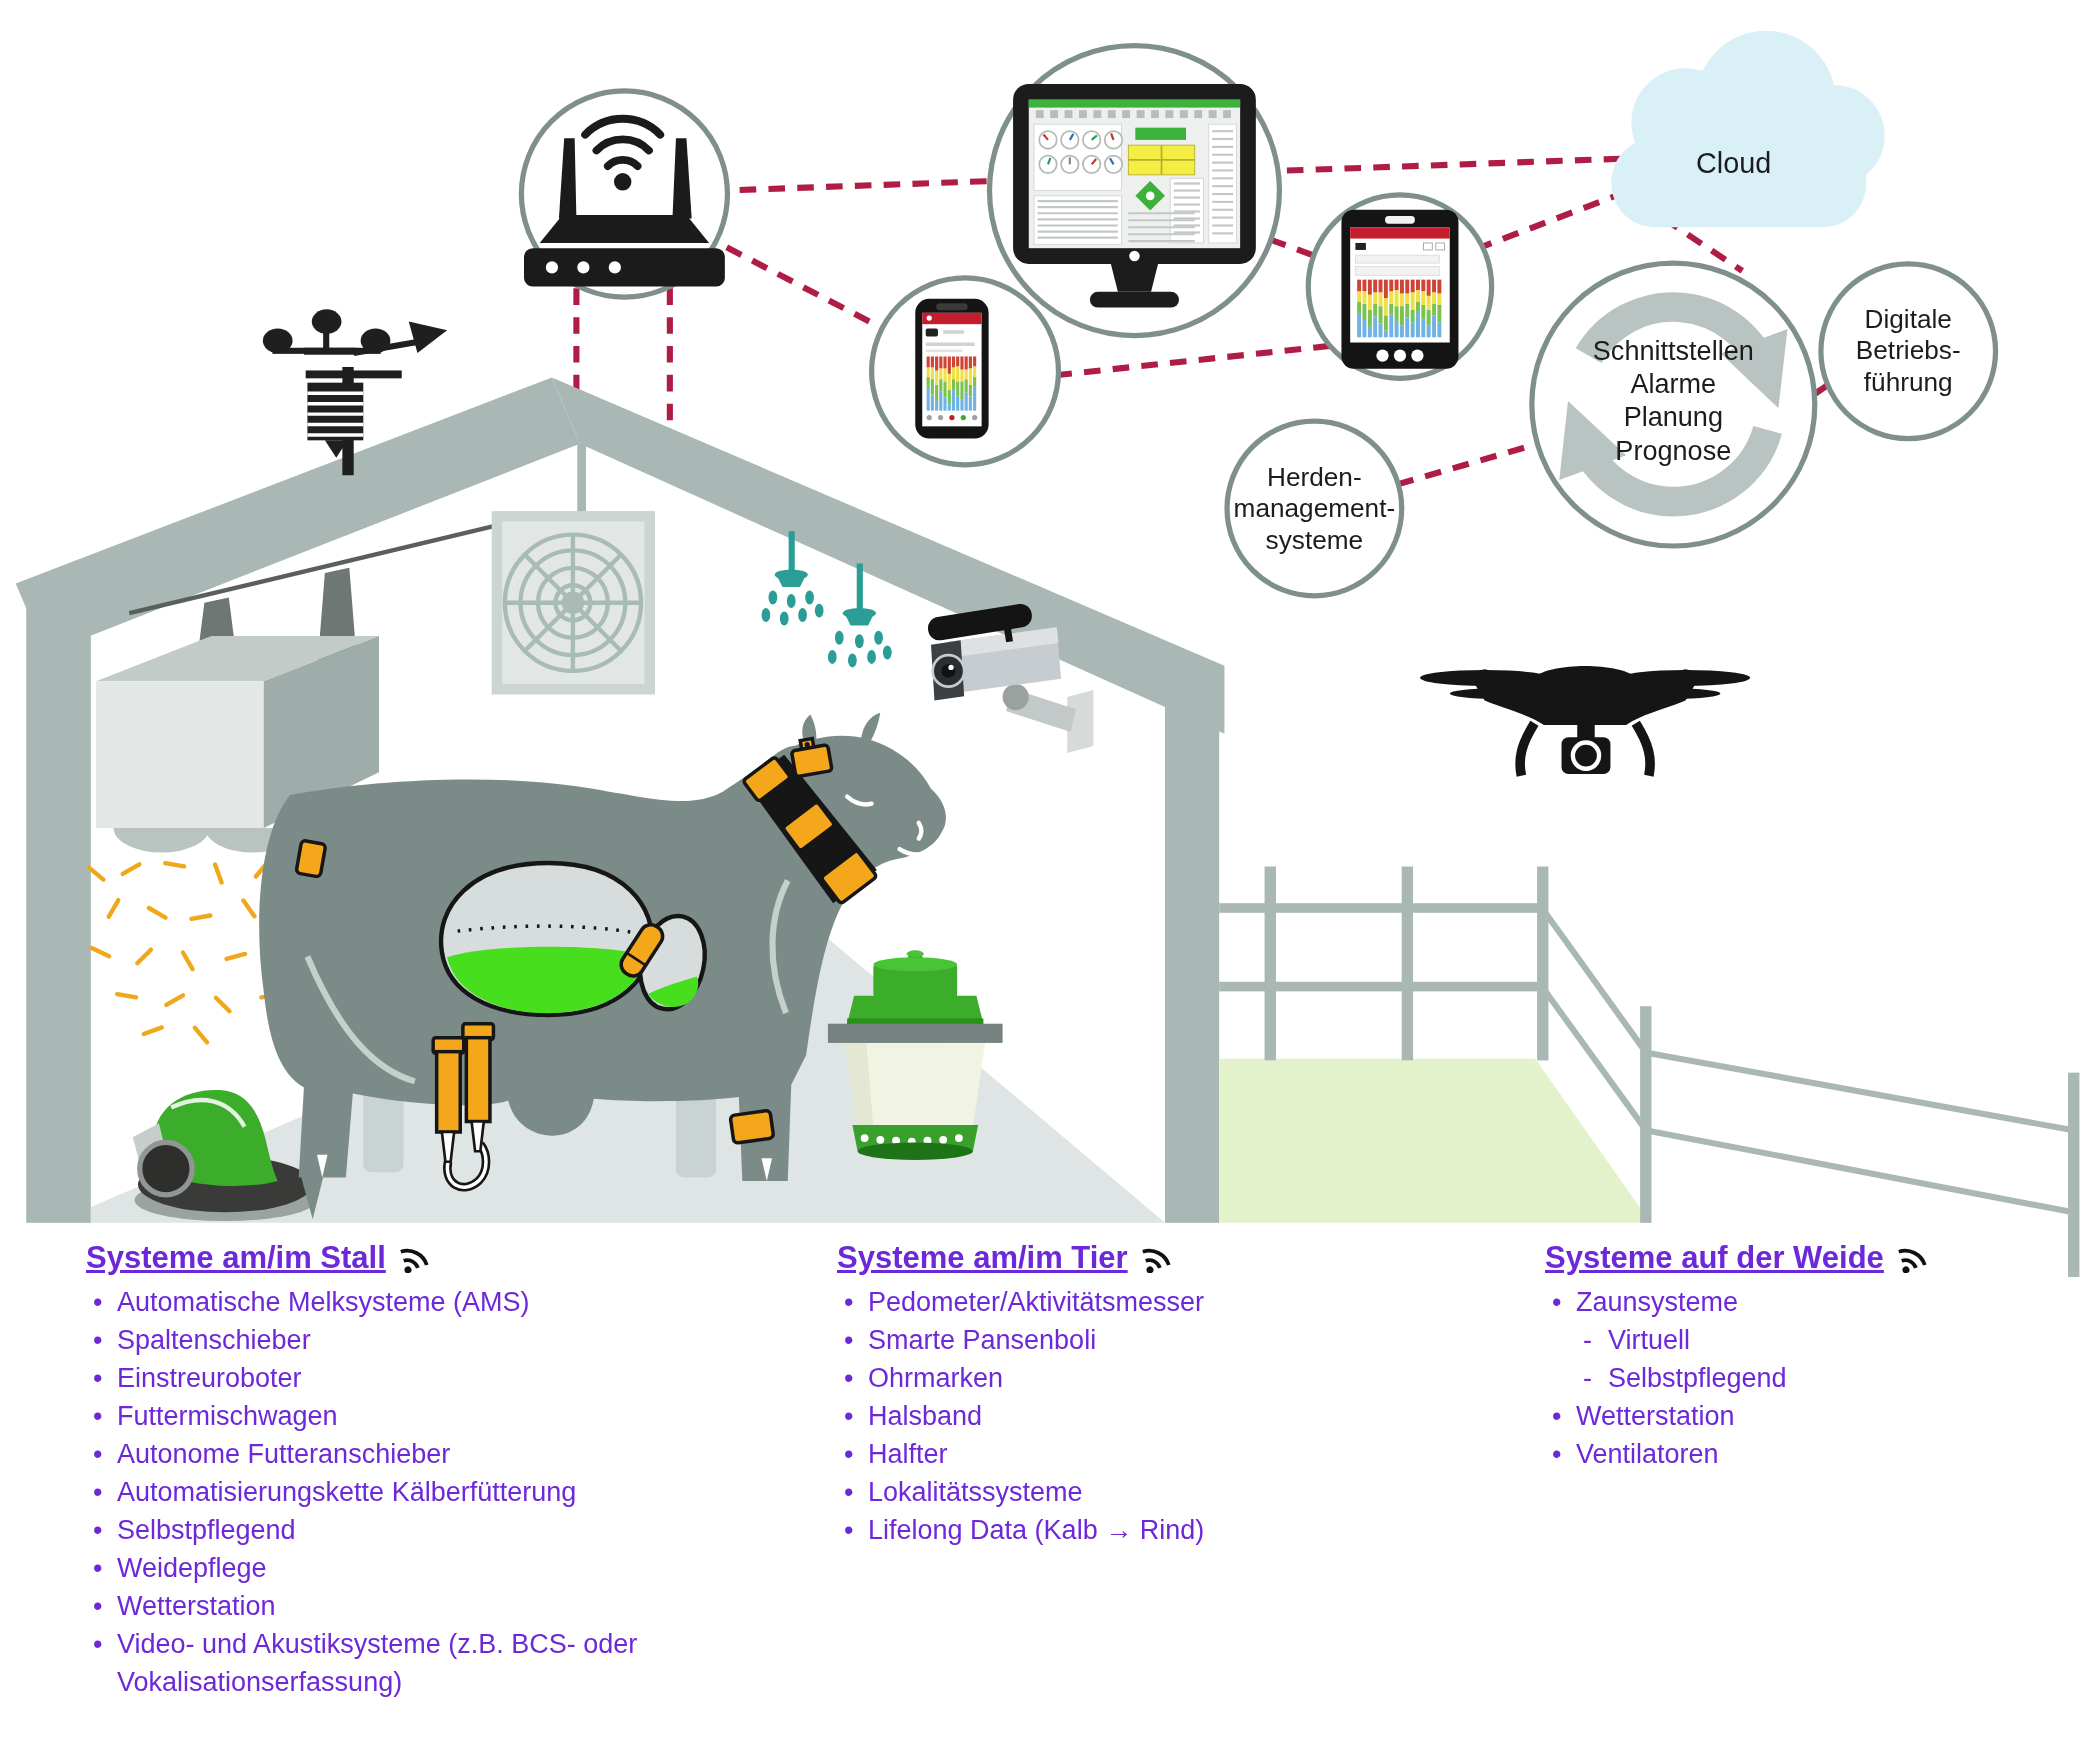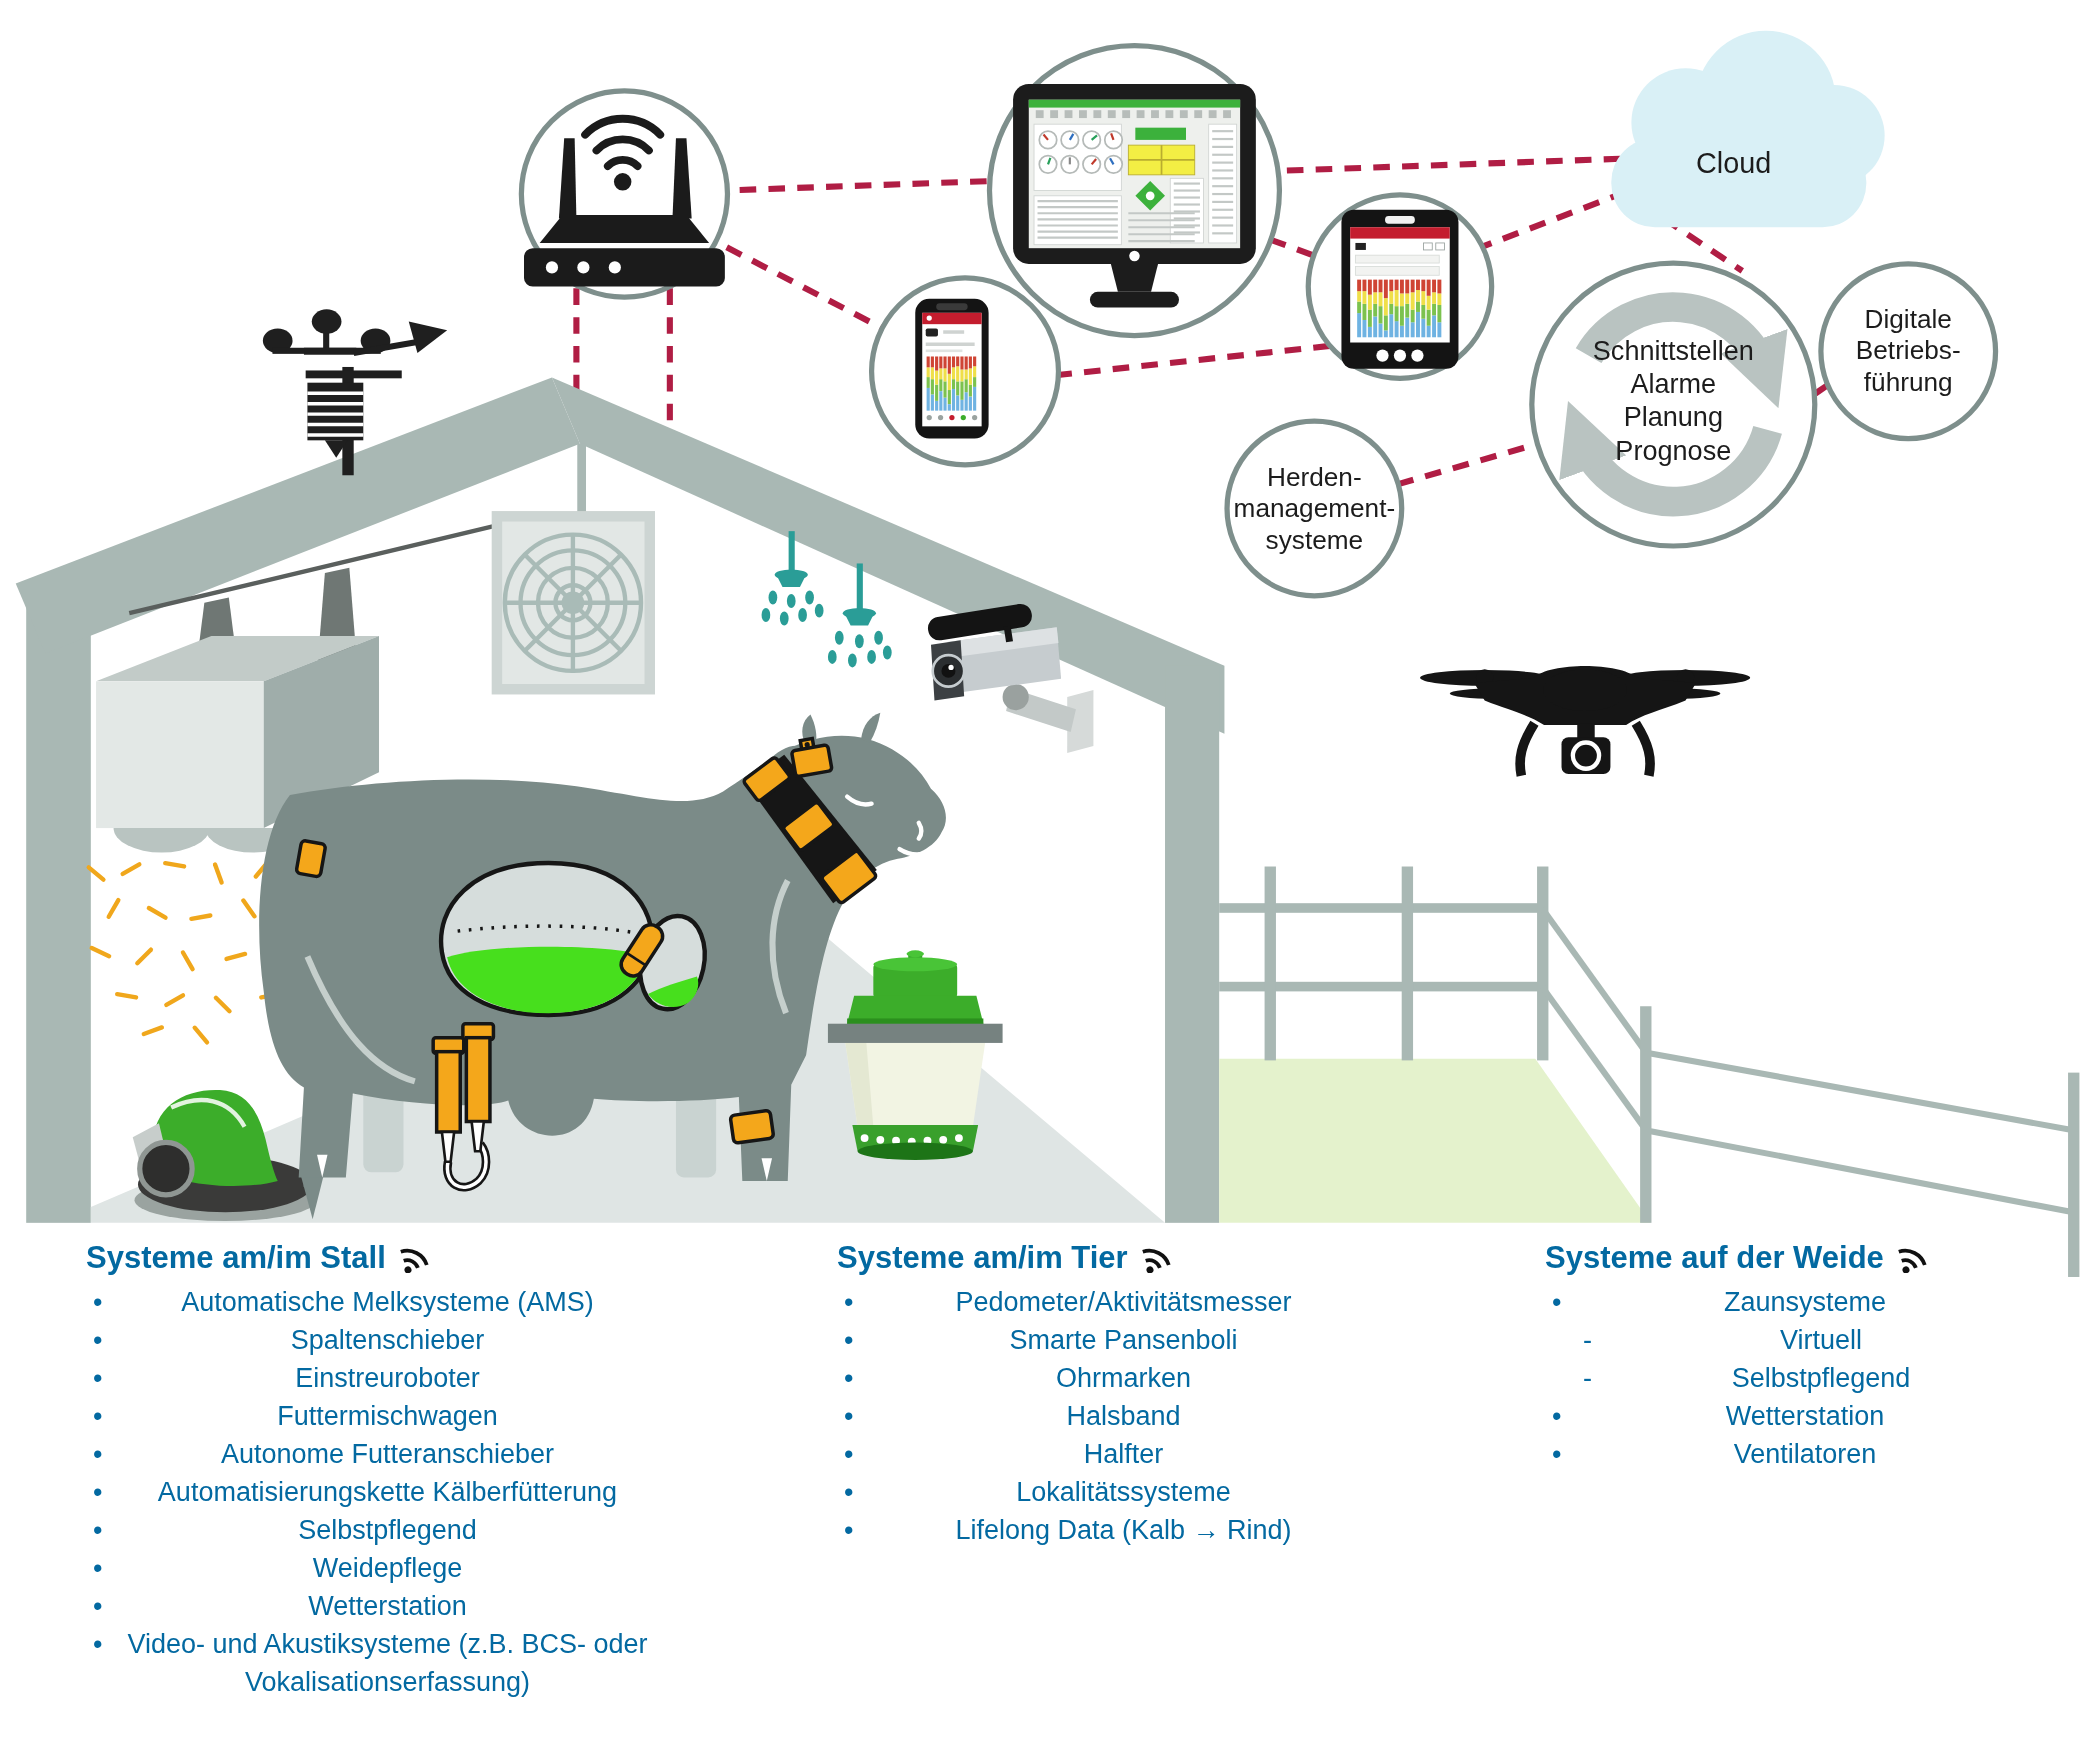--- a/index.html
+++ b/index.html
@@ -1,21 +1,21 @@
 <!DOCTYPE html>
 <html style="font-size:14px"><head>
 <meta charset="utf-8">
 <style>
   html,body{margin:0;padding:0;background:#fff;}
   .stage{position:relative;width:2096px;height:1747px;background:#fff;overflow:hidden;
-         font-family:"Liberation Sans", sans-serif;color:#0369a1;text-align:center;}
+         font-family:"Liberation Sans", sans-serif;color:#6d28d9;}
   .stage svg.canvas{position:absolute;left:0;top:0;}
   svg text{font-family:"Liberation Sans", sans-serif;fill:#1c1c1c;}
   .col{position:absolute;top:1239px;}
-  .col .h{font-size:31px;font-weight:bold;display:flex;align-items:center;gap:13px;line-height:37px;}
+  .col .h{font-size:31px;font-weight:bold;display:flex;align-items:center;gap:13px;line-height:37px;text-decoration:underline;}
   .col ul{margin:7px 0 0 0;padding:0;list-style:none;}
   .col li{position:relative;font-size:27px;line-height:38px;padding-left:31px;}
   .col li.b::before{content:"•";position:absolute;left:7px;}
   .col li.s{padding-left:63px;}
   .col li.s::before{content:"-";position:absolute;left:38px;}
   .sig{flex:0 0 auto;}
 </style>
 </head>
 <body>
 

